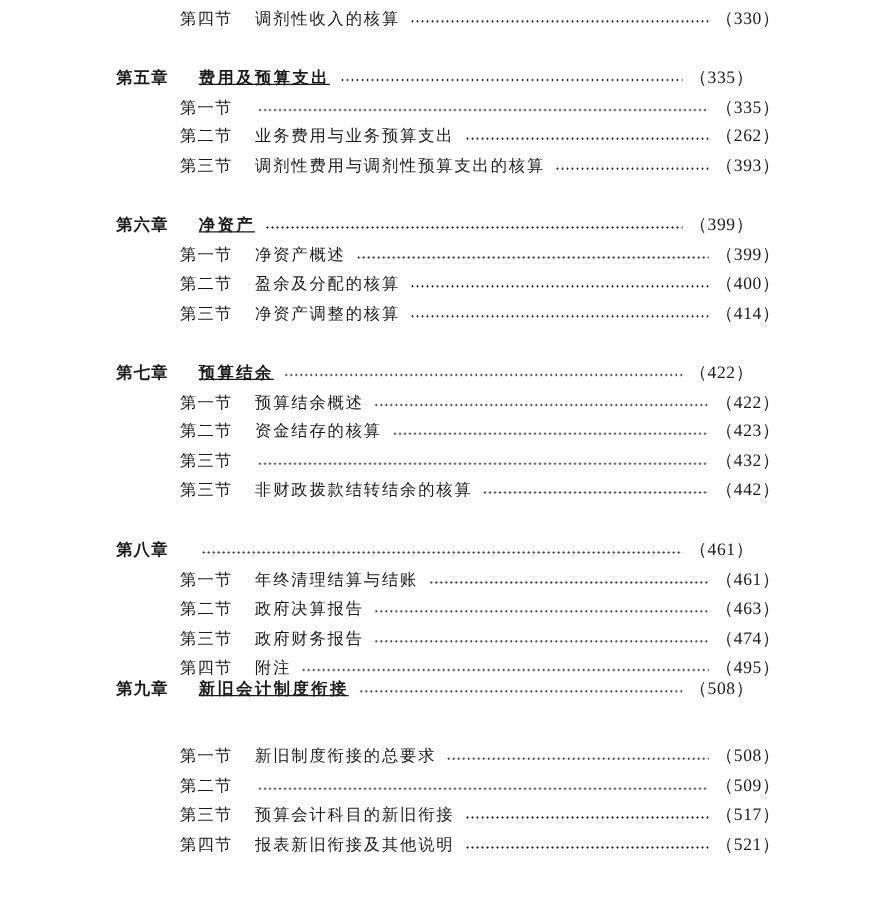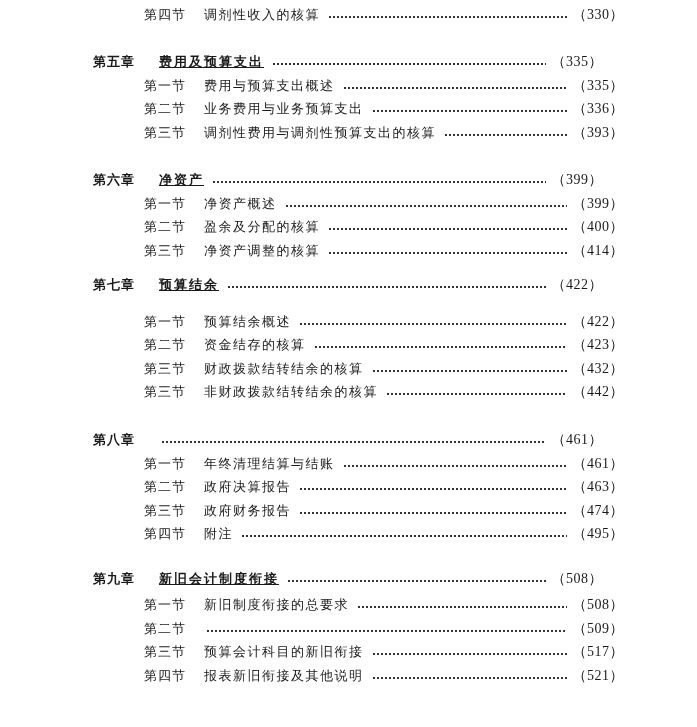--- a/index.html
+++ b/index.html
@@ -86,29 +86,28 @@
   </div>
 
   <div class="line chapter" style="top:51px">
     <span class="label">第五章</span>
     <span class="title">费用及预算支出</span>
     <span class="leader"></span>
     <span class="page">（335）</span>
   </div>
   <div class="line section" style="top:75px">
     <span class="label">第一节</span>
-    <span class="title">费用与预算支出概述</span>
     <span class="leader"></span>
     <span class="page">（335）</span>
   </div>
   <div class="line section" style="top:98px">
     <span class="label">第二节</span>
     <span class="title">业务费用与业务预算支出</span>
     <span class="leader"></span>
-    <span class="page">（336）</span>
+    <span class="page">（262）</span>
   </div>
   <div class="line section" style="top:122px">
     <span class="label">第三节</span>
     <span class="title">调剂性费用与调剂性预算支出的核算</span>
     <span class="leader"></span>
     <span class="page">（393）</span>
   </div>
 
   <div class="line chapter" style="top:169px">
     <span class="label">第六章</span>
@@ -128,41 +127,40 @@
     <span class="leader"></span>
     <span class="page">（400）</span>
   </div>
   <div class="line section" style="top:240px">
     <span class="label">第三节</span>
     <span class="title">净资产调整的核算</span>
     <span class="leader"></span>
     <span class="page">（414）</span>
   </div>
 
-  <div class="line chapter" style="top:274px">
+  <div class="line chapter" style="top:287px">
     <span class="label">第七章</span>
     <span class="title">预算结余</span>
     <span class="leader"></span>
     <span class="page">（422）</span>
   </div>
   <div class="line section" style="top:311px">
     <span class="label">第一节</span>
     <span class="title">预算结余概述</span>
     <span class="leader"></span>
     <span class="page">（422）</span>
   </div>
   <div class="line section" style="top:334px">
     <span class="label">第二节</span>
     <span class="title">资金结存的核算</span>
     <span class="leader"></span>
     <span class="page">（423）</span>
   </div>
   <div class="line section" style="top:358px">
     <span class="label">第三节</span>
-    <span class="title">财政拨款结转结余的核算</span>
     <span class="leader"></span>
     <span class="page">（432）</span>
   </div>
   <div class="line section" style="top:381px">
     <span class="label">第三节</span>
     <span class="title">非财政拨款结转结余的核算</span>
     <span class="leader"></span>
     <span class="page">（442）</span>
   </div>
 
@@ -189,21 +187,21 @@
     <span class="leader"></span>
     <span class="page">（474）</span>
   </div>
   <div class="line section" style="top:523px">
     <span class="label">第四节</span>
     <span class="title">附注</span>
     <span class="leader"></span>
     <span class="page">（495）</span>
   </div>
 
-  <div class="line chapter" style="top:568px">
+  <div class="line chapter" style="top:540px">
     <span class="label">第九章</span>
     <span class="title">新旧会计制度衔接</span>
     <span class="leader"></span>
     <span class="page">（508）</span>
   </div>
   <div class="line section" style="top:594px">
     <span class="label">第一节</span>
     <span class="title">新旧制度衔接的总要求</span>
     <span class="leader"></span>
     <span class="page">（508）</span>

